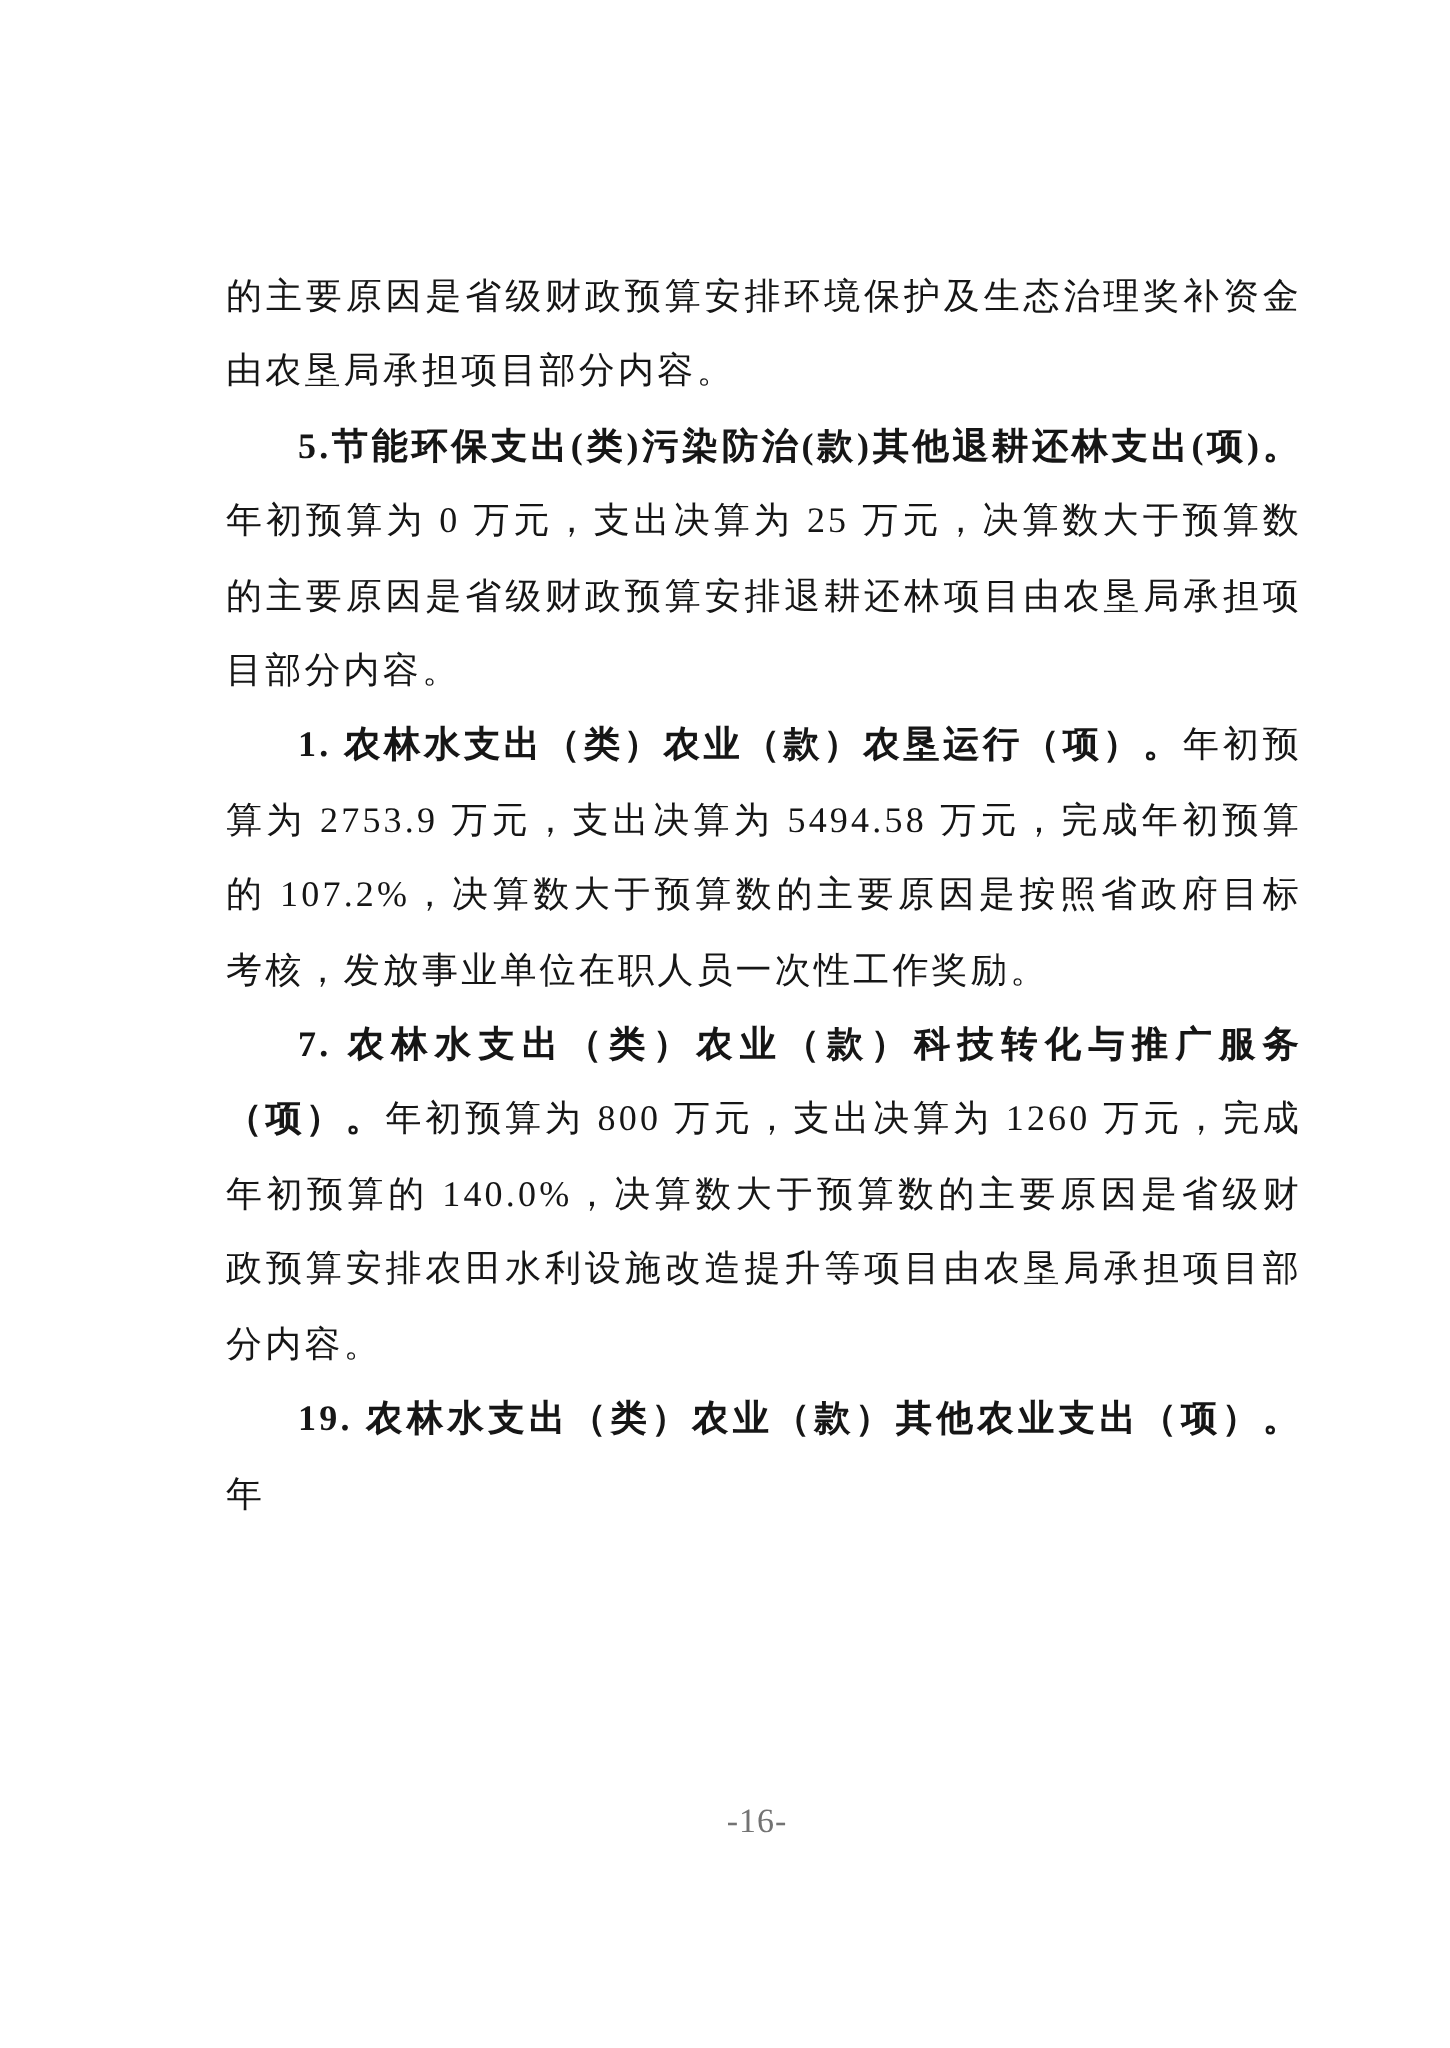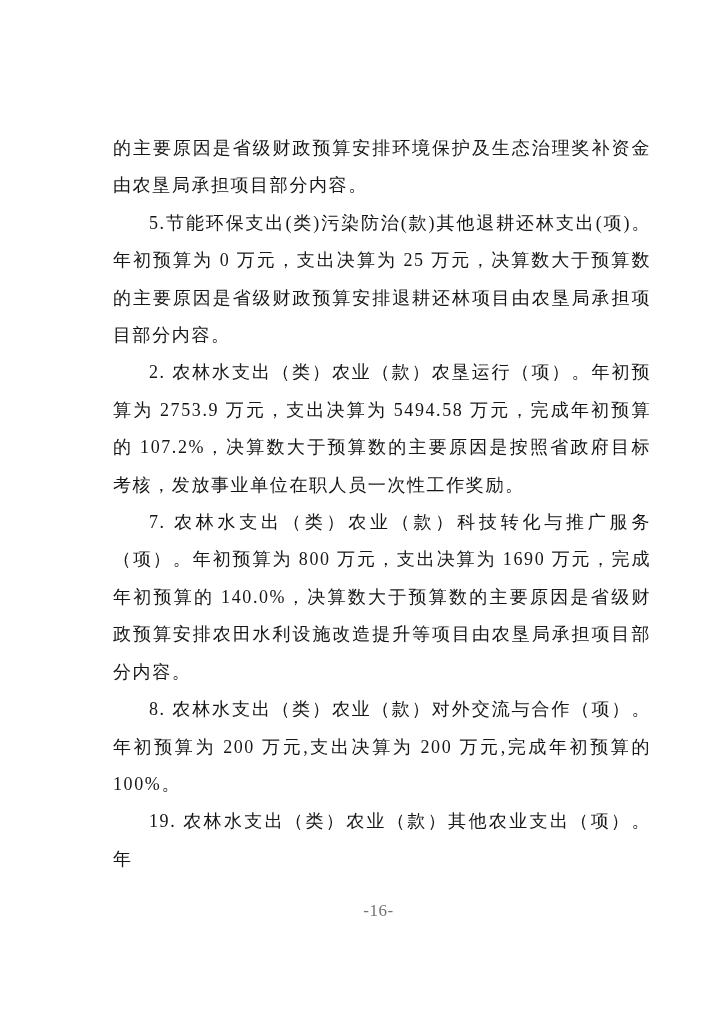--- a/index.html
+++ b/index.html
@@ -34,21 +34,21 @@
     letter-spacing: 1.6px;
   }
   .text-block p {
     margin: 0;
     padding: 0;
   }
   .text-block p.indent {
     text-indent: 36px;
   }
   .hd {
-    font-weight: normal;
+    font-weight: bold;
   }
   .page-number {
     position: absolute;
     top: 900px;
     left: 0;
     width: 725px;
     text-align: center;
     font-size: 17px;
     line-height: 22px;
     color: #737373;
@@ -59,25 +59,24 @@
 <body>
 
 <div class="page">
 
   <div class="text-block">
 
     <p><span>的主要原因是省级财政预算安排环境保护及生态治理奖补资金由农垦局承担项目部分内容。</span></p>
 
     <p class="indent"><span class="hd">5.节能环保支出(类)污染防治(款)其他退耕还林支出(项)。</span><span>年初预算为 0 万元，支出决算为 25 万元，决算数大于预算数的主要原因是省级财政预算安排退耕还林项目由农垦局承担项目部分内容。</span></p>
 
-    <p class="indent"><span class="hd">2. 农林水支出（类）农业（款）农垦运行（项）。</span><span>年初预算为 2753.9 万元，支出决算为 5494.58 万元，完成年初预算的 107.2%，决算数大于预算数的主要原因是按照省政府目标考核，发放事业单位在职人员一次性工作奖励。</span></p>
+    <p class="indent"><span class="hd">1. 农林水支出（类）农业（款）农垦运行（项）。</span><span>年初预算为 2753.9 万元，支出决算为 5494.58 万元，完成年初预算的 107.2%，决算数大于预算数的主要原因是按照省政府目标考核，发放事业单位在职人员一次性工作奖励。</span></p>
 
-    <p class="indent"><span class="hd">7. 农林水支出（类）农业（款）科技转化与推广服务（项）。</span><span>年初预算为 800 万元，支出决算为 1690 万元，完成年初预算的 140.0%，决算数大于预算数的主要原因是省级财政预算安排农田水利设施改造提升等项目由农垦局承担项目部分内容。</span></p>
+    <p class="indent"><span class="hd">7. 农林水支出（类）农业（款）科技转化与推广服务（项）。</span><span>年初预算为 800 万元，支出决算为 1260 万元，完成年初预算的 140.0%，决算数大于预算数的主要原因是省级财政预算安排农田水利设施改造提升等项目由农垦局承担项目部分内容。</span></p>
 
-    <p class="indent"><span class="hd">8. 农林水支出（类）农业（款）对外交流与合作（项）。</span><span>年初预算为 200 万元,支出决算为 200 万元,完成年初预算的 100%。</span></p>
 
 
     <p class="indent"><span class="hd">19. 农林水支出（类）农业（款）其他农业支出（项）。</span><span>年</span></p>
 
   </div>
 
   <div class="page-number">-16-</div>
 
 </div>
 

